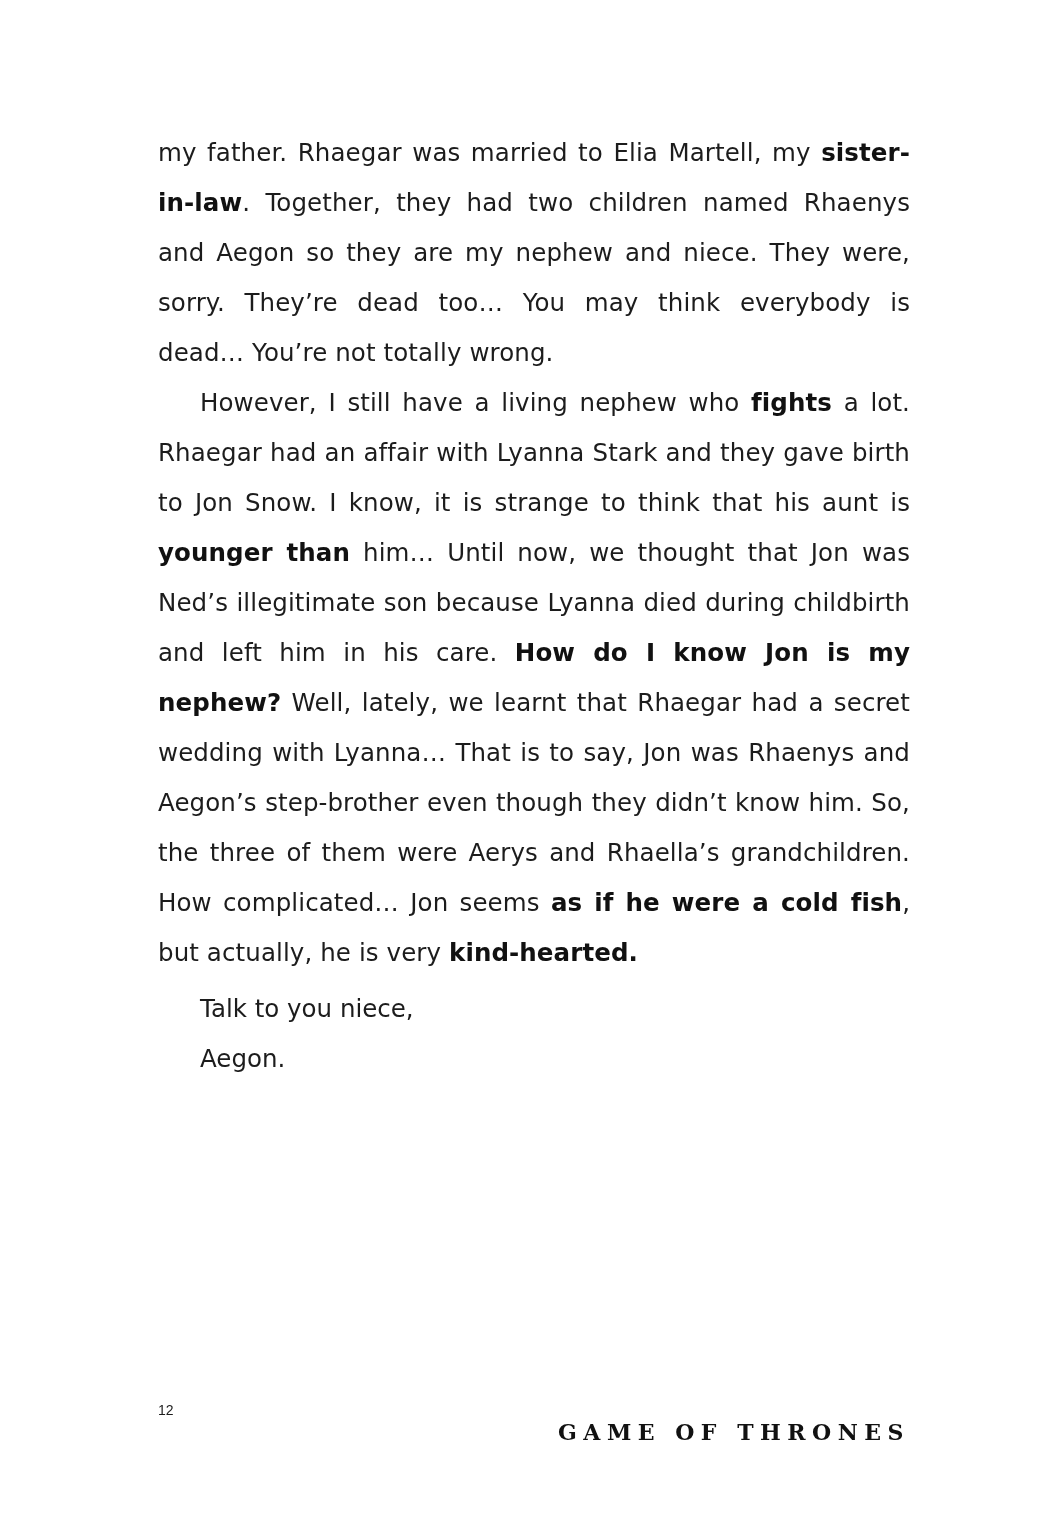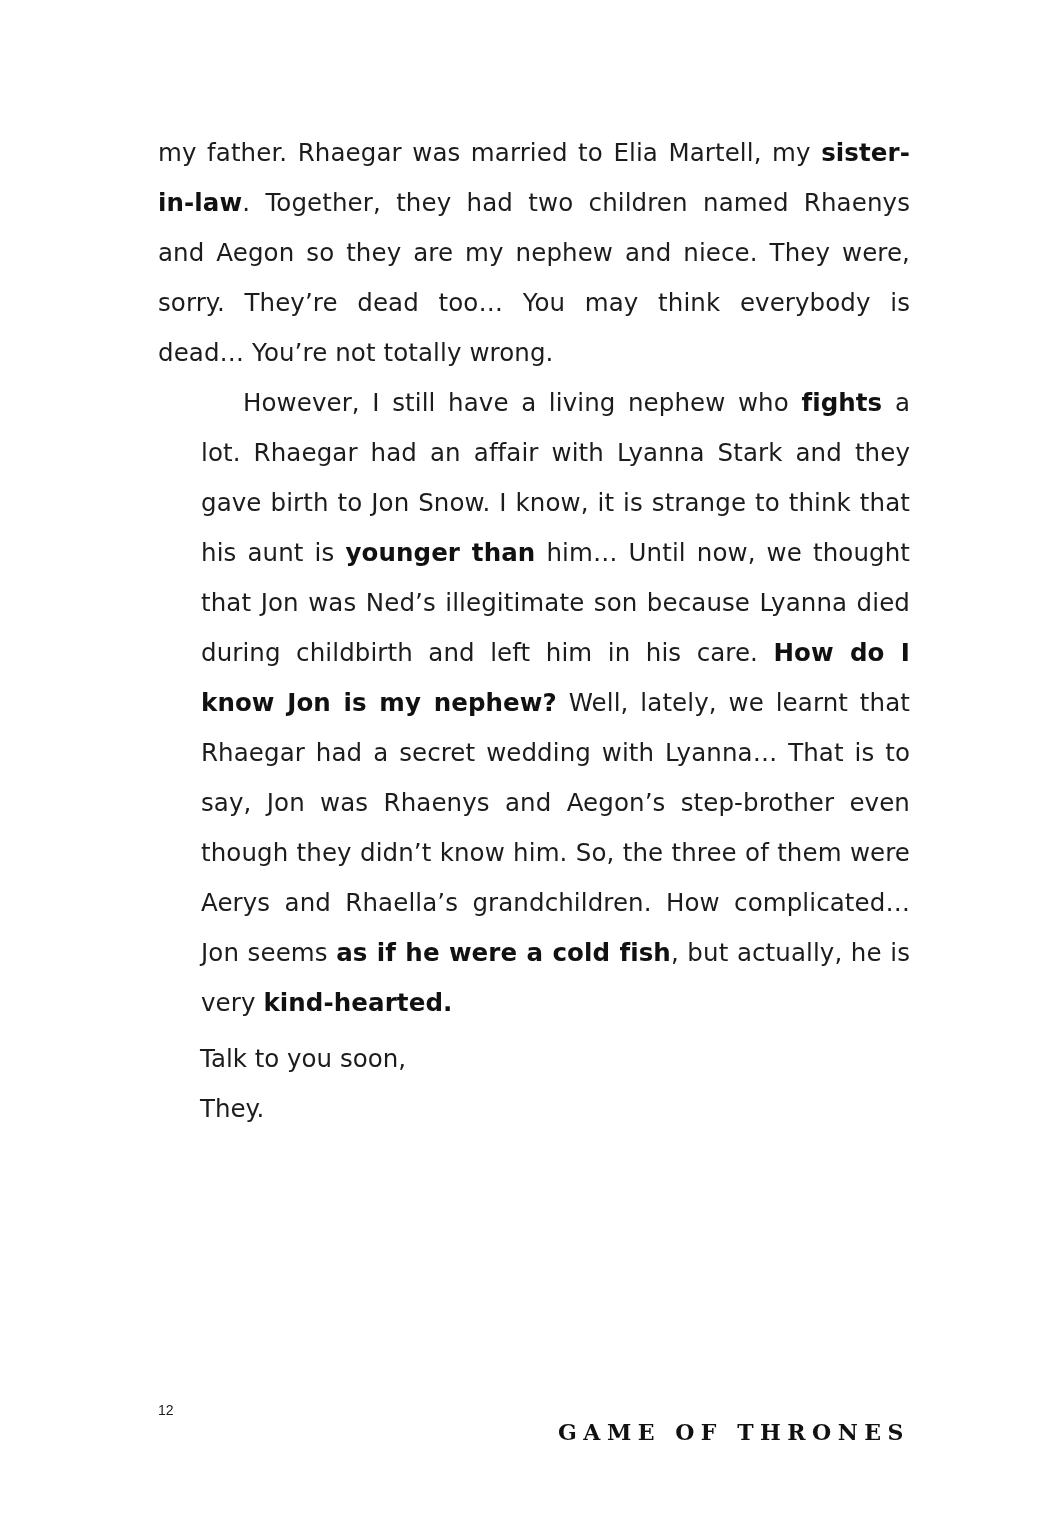--- a/index.html
+++ b/index.html
@@ -36,21 +36,20 @@
     text-align: justify;
     text-justify: inter-word;
     letter-spacing: 0.1px;
     color: #1c1c1c;
   }
   p.body-par + p.body-par {
     margin-top: 0px;
   }
   p.indented {
     text-indent: 42px;
-    margin-left: 43px;
   }
   b, strong {
     font-weight: bold;
     color: #111111;
   }
   .sign-off {
     font-size: 24.5px;
     line-height: 50px;
     text-indent: 42px;
     margin: 0;
@@ -87,22 +86,22 @@
 </style>
 </head>
 <body>
 
 <div class="page">
 
   <div class="text-column">
     <p class="body-par">my father. Rhaegar was married to Elia Martell, my <b>sister-in-law</b>. Together, they had two children named Rhaenys and Aegon so they are my nephew and niece. They were, sorry. They’re dead too… You may think everybody is dead… You’re not totally wrong.</p>
     <p class="body-par indented">However, I still have a living nephew who <b>fights</b> a lot. Rhaegar had an affair with Lyanna Stark and they gave birth to Jon Snow. I know, it is strange to think that his aunt is <b>younger than</b> him… Until now, we thought that Jon was Ned’s illegitimate son because Lyanna died during childbirth and left him in his care. <b>How do I know Jon is my nephew?</b> Well, lately, we learnt that Rhaegar had a secret wedding with Lyanna… That is to say, Jon was Rhaenys and Aegon’s step-brother even though they didn’t know him. So, the three of them were Aerys and Rhaella’s grandchildren. How complicated… Jon seems <b>as if he were a cold fish</b>, but actually, he is very <b>kind-hearted.</b></p>
     <div class="spacer-small"></div>
-    <p class="sign-off">Talk to you soon,</p>
-    <p class="sign-off">They.</p>
+    <p class="sign-off">Talk to you niece,</p>
+    <p class="sign-off">Aegon.</p>
   </div>
 
   <footer class="page-footer">
     <div class="folio">12</div>
     <div class="running-head">GAME OF THRONES</div>
   </footer>
 
 </div>
 
 </body></html>

